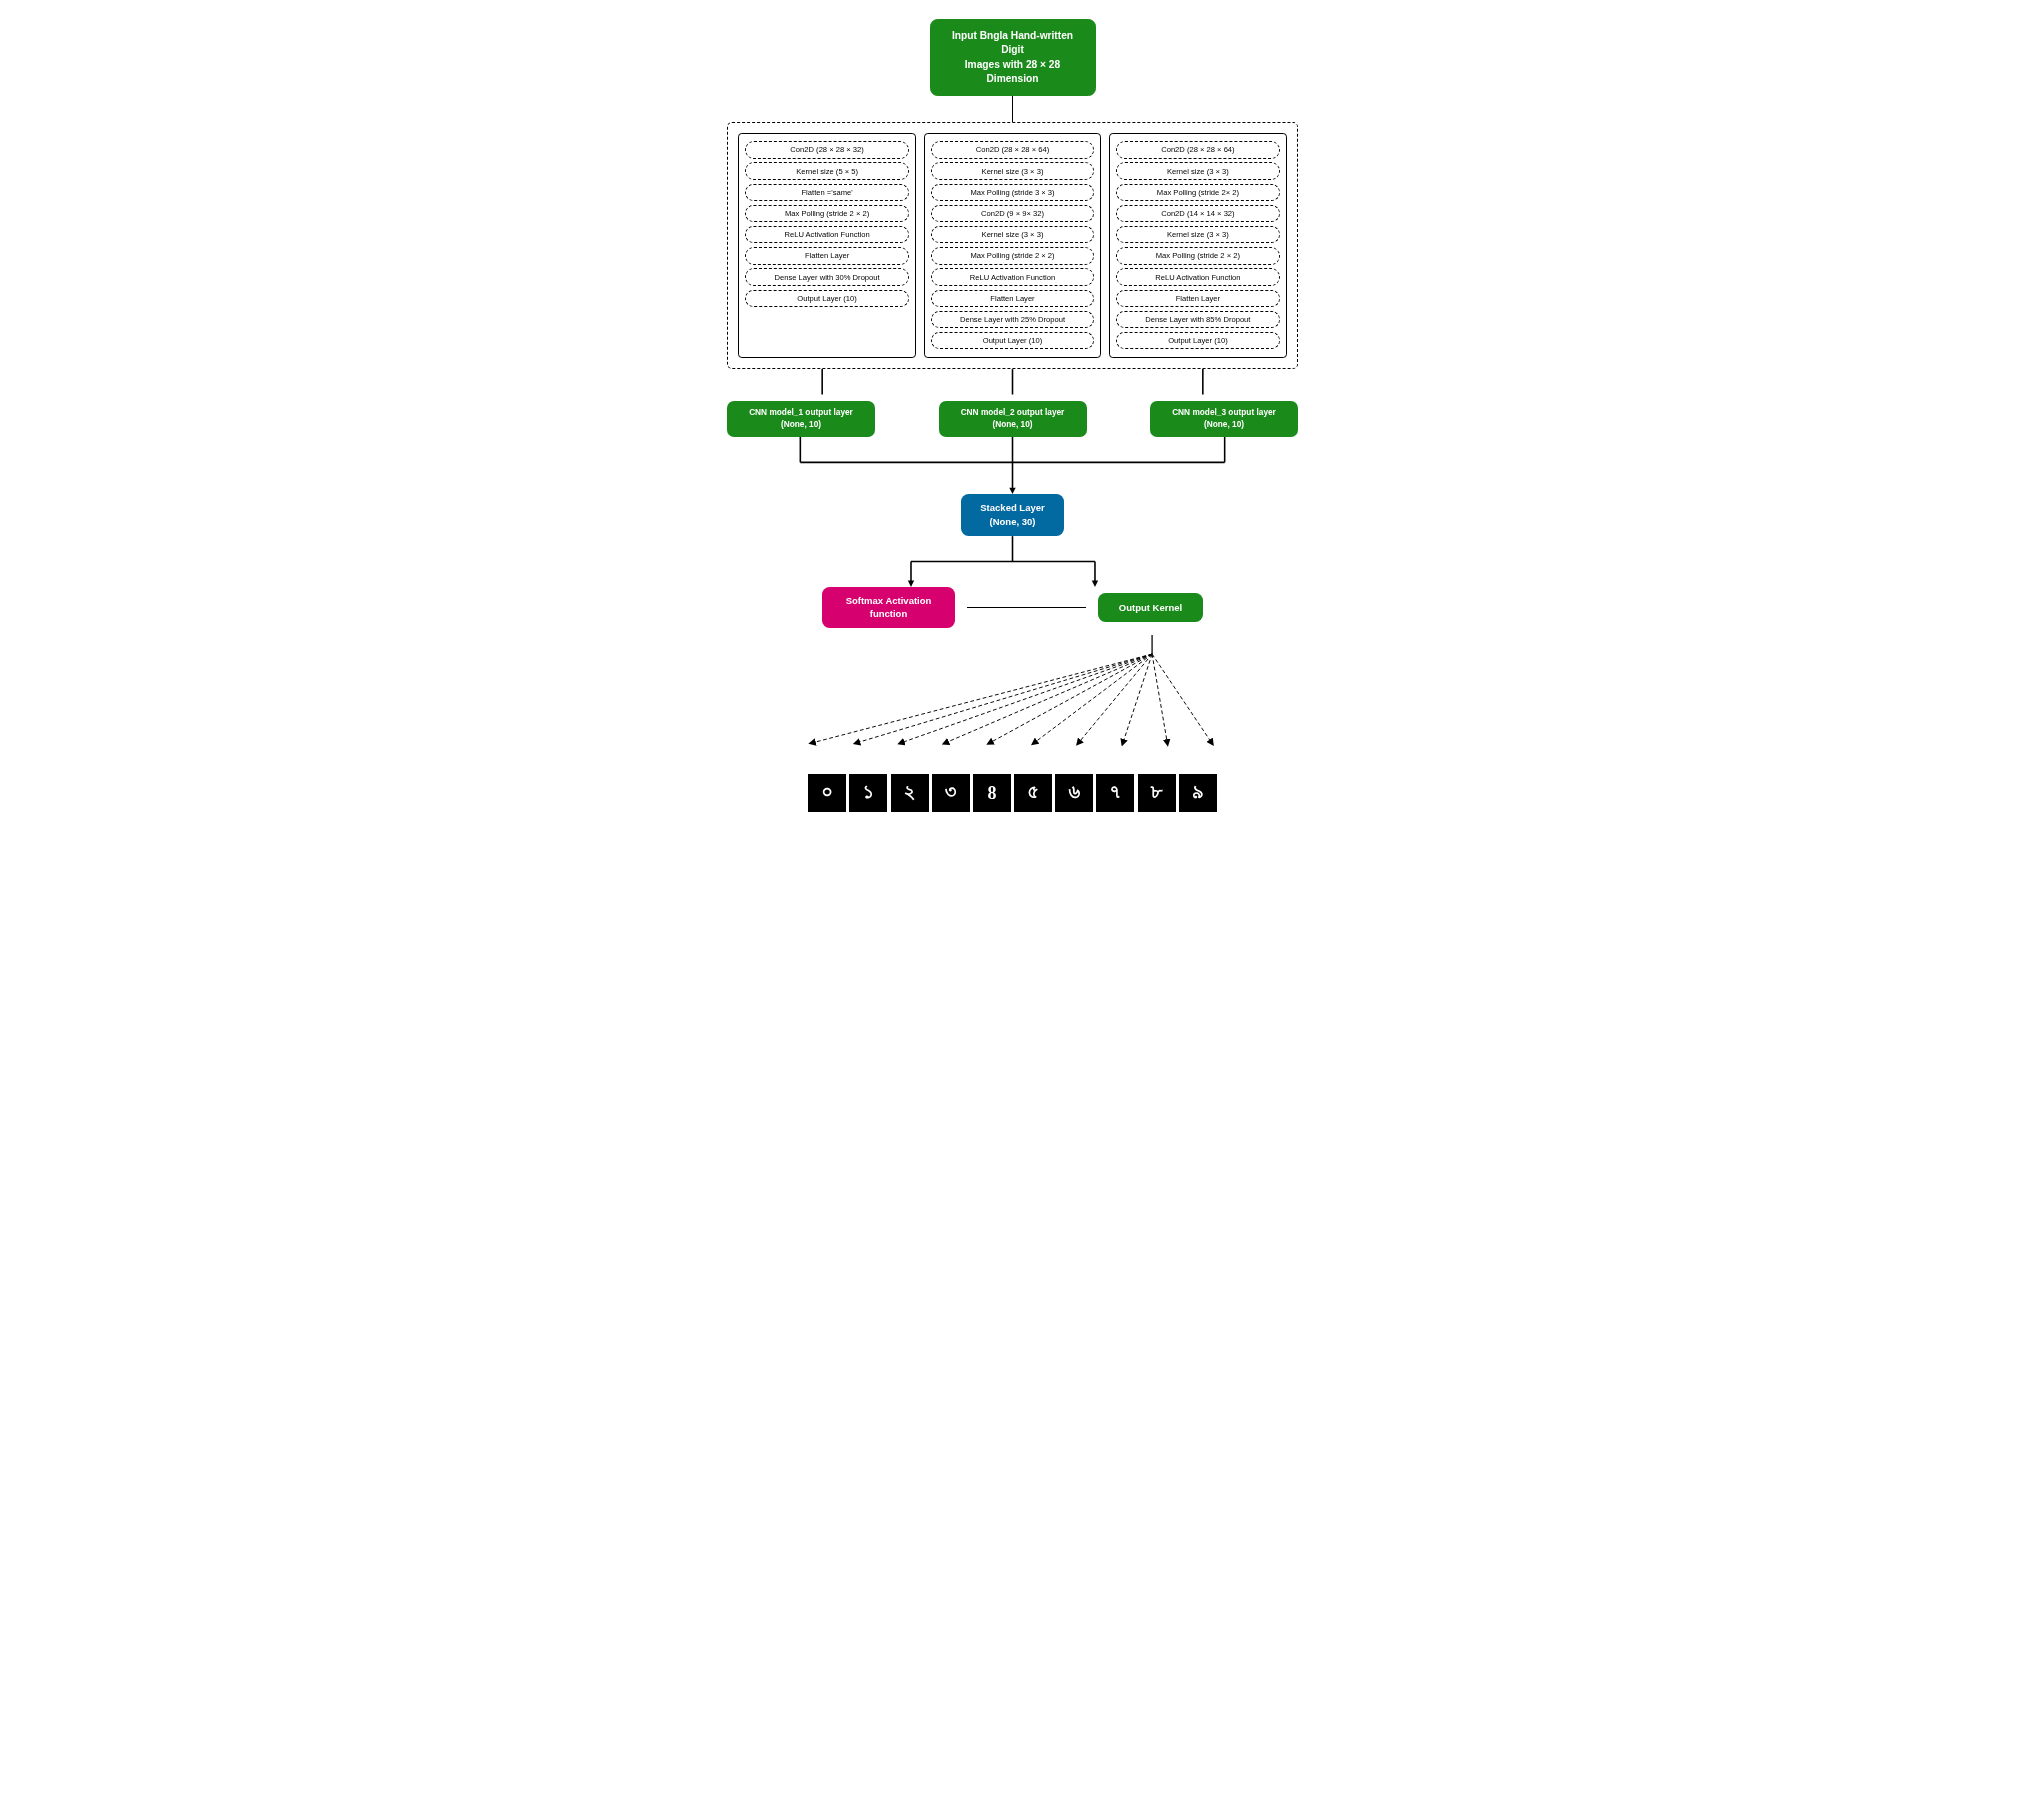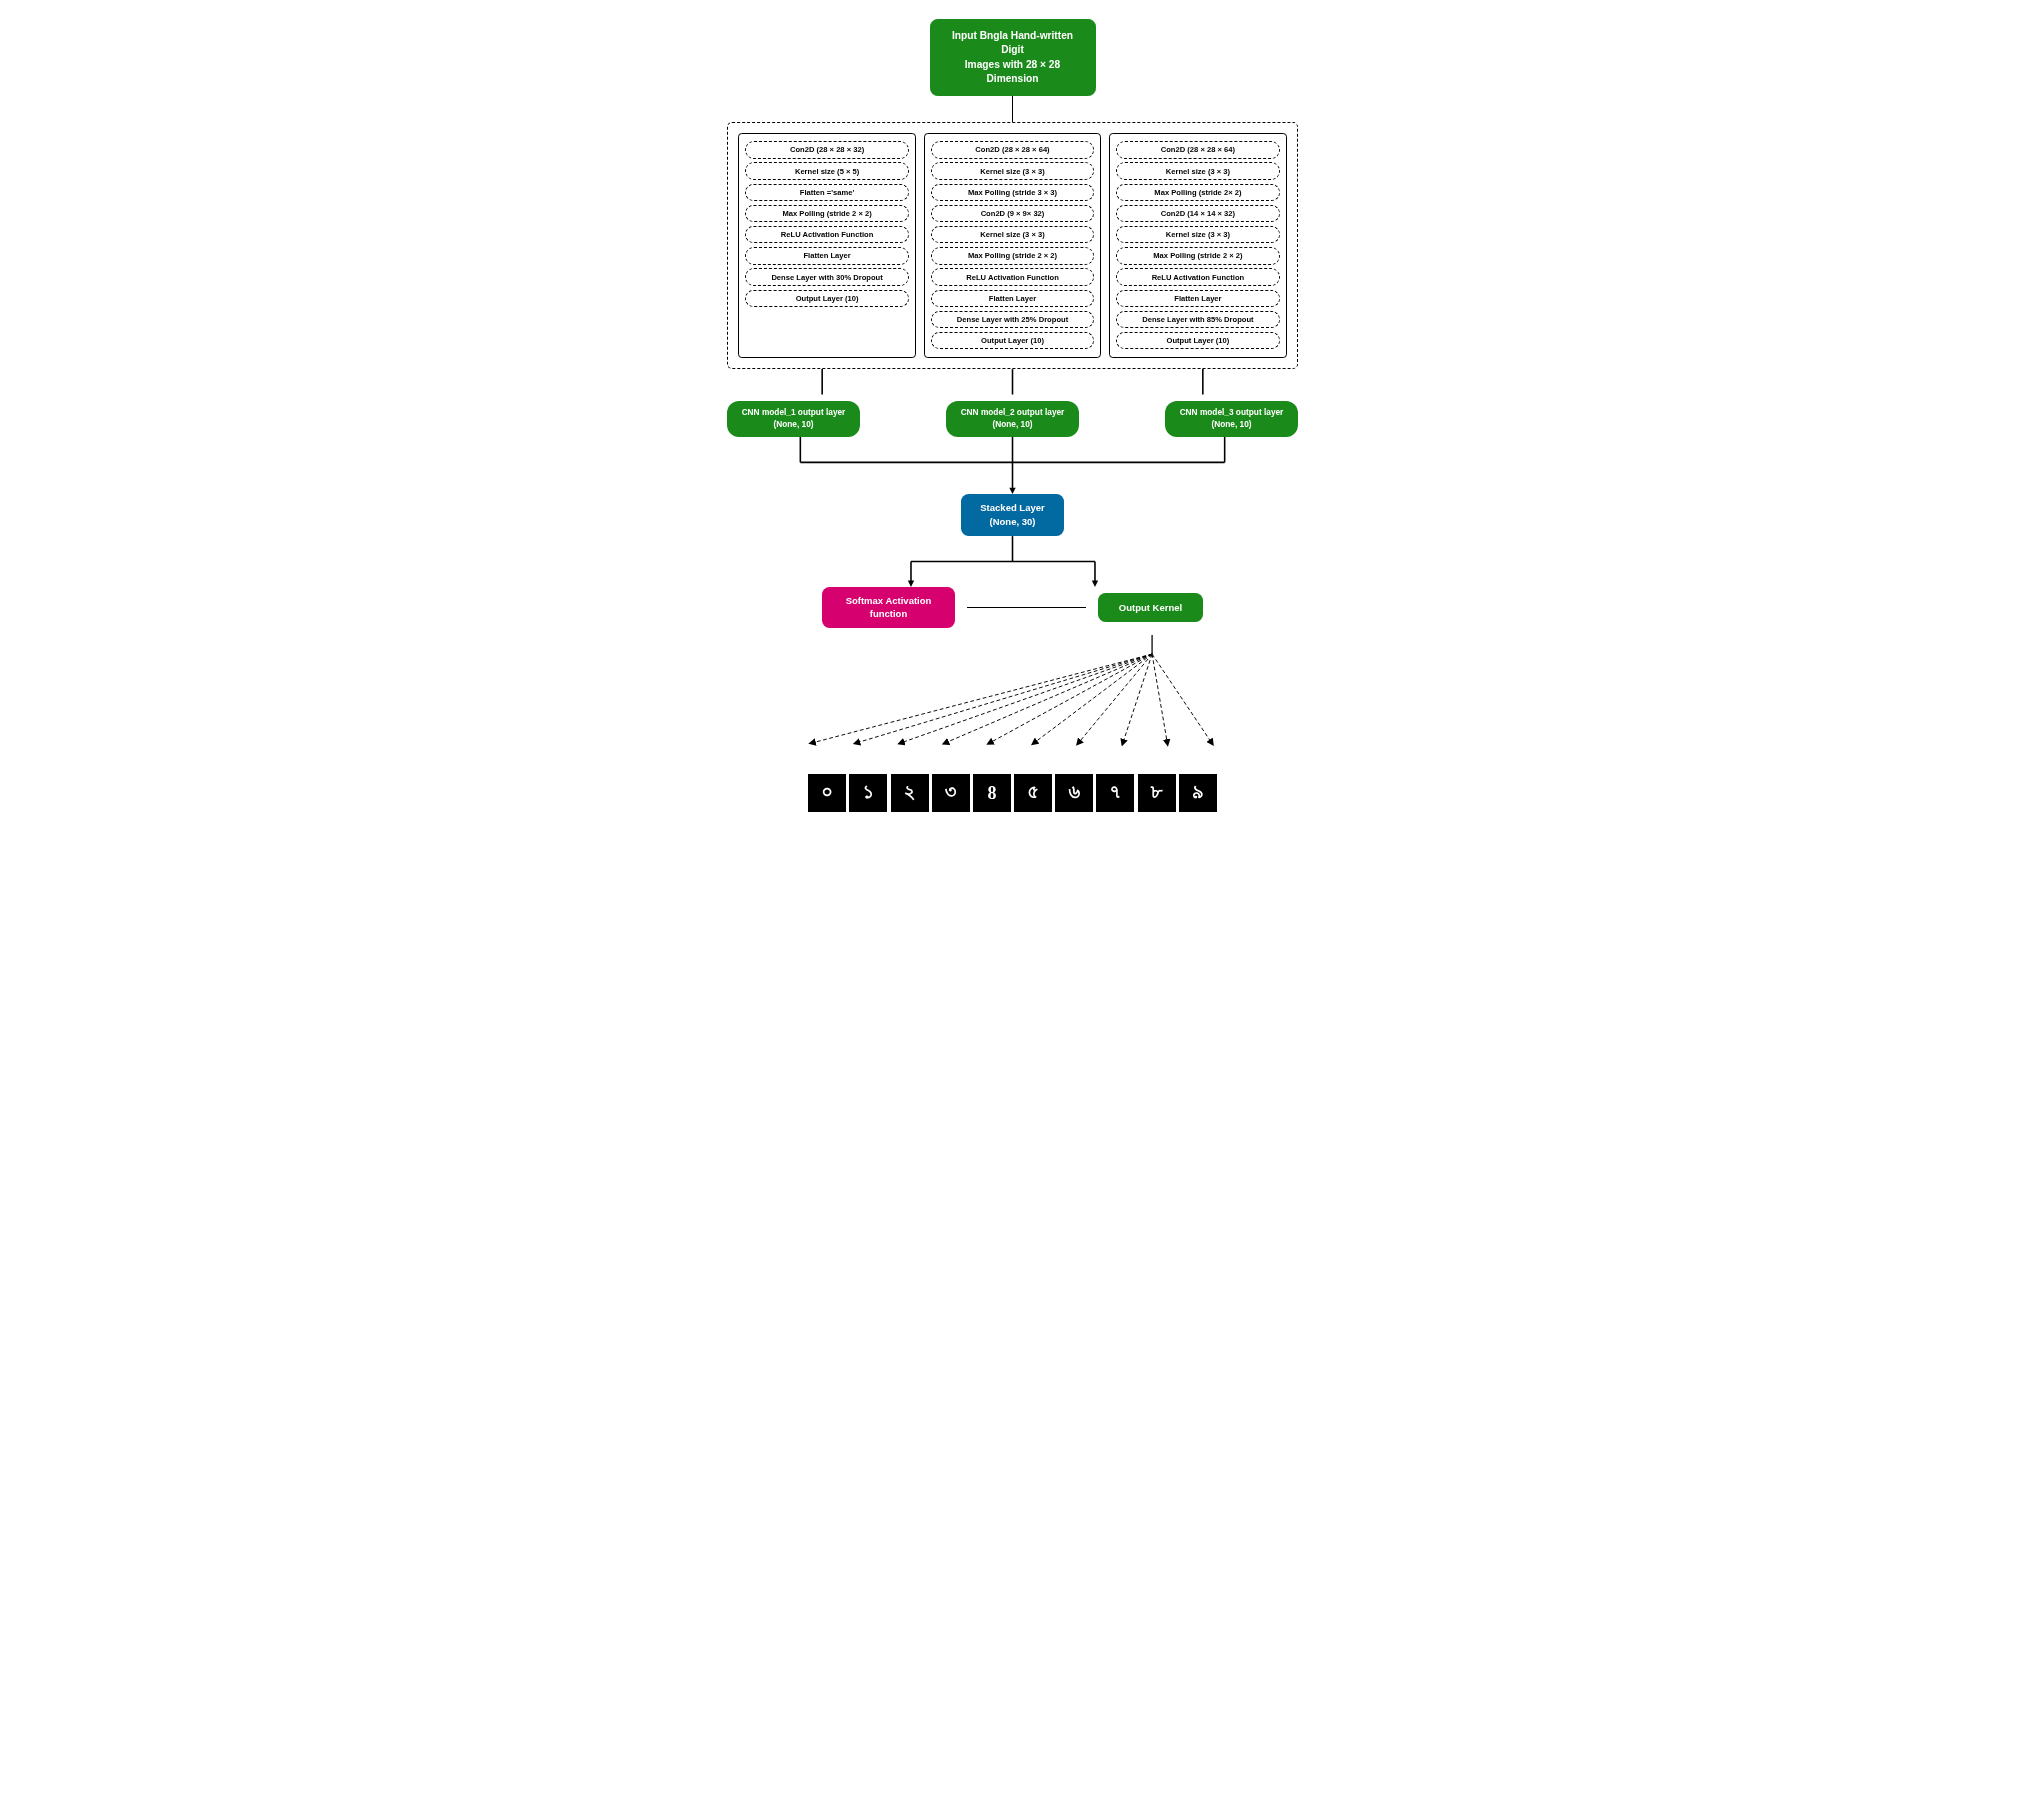--- a/index.html
+++ b/index.html
@@ -62,47 +62,47 @@
       flex-direction: column;
       align-items: center;
       gap: 3.8px;
     }
 
     .layer-item {
       border: 1.3px dashed #000;
       border-radius: 12.7px;
       padding: 3.2px 7.6px;
       font-size: 7.6px;
-      font-weight: bold;
+      font-weight: normal;
       text-align: center;
       width: 100%;
       background: #fff;
       white-space: nowrap;
     }
 
     
     .output-row {
       width: 100%;
       display: flex;
       flex-direction: row;
       justify-content: space-between;
       align-items: flex-start;
       margin-top: 0px;
       position: relative;
     }
 
     .output-badge {
       background: #1a8a1a;
-      border-radius: 12px;
+      border-radius: 7px;
       color: #fff;
       font-weight: bold;
       font-size: 8.3px;
       text-align: center;
       padding: 6.3px 11.4px;
-      width: 133px;
+      width: 148px;
       line-height: 1.4;
     }
 
     
     .stacked-box {
       background: #0369a1;
       border-radius: 7.6px;
       color: #fff;
       font-weight: bold;
       font-size: 9.5px;

